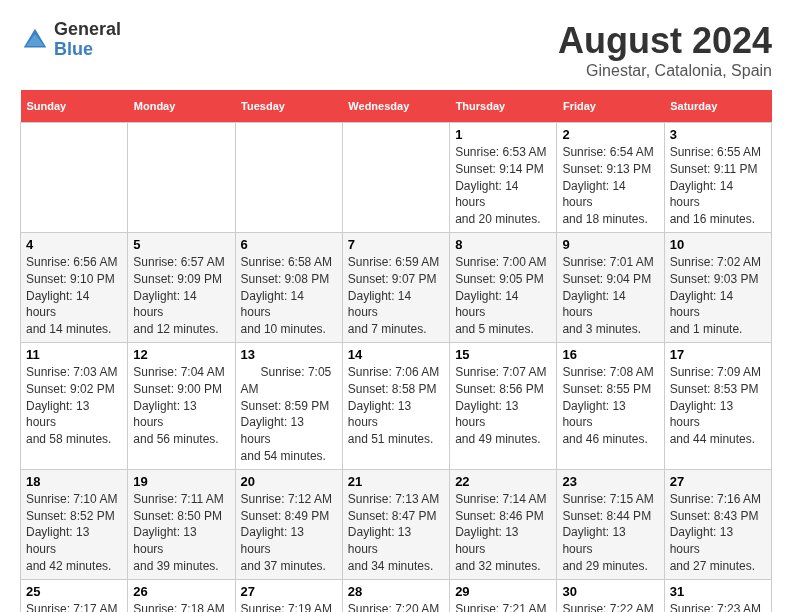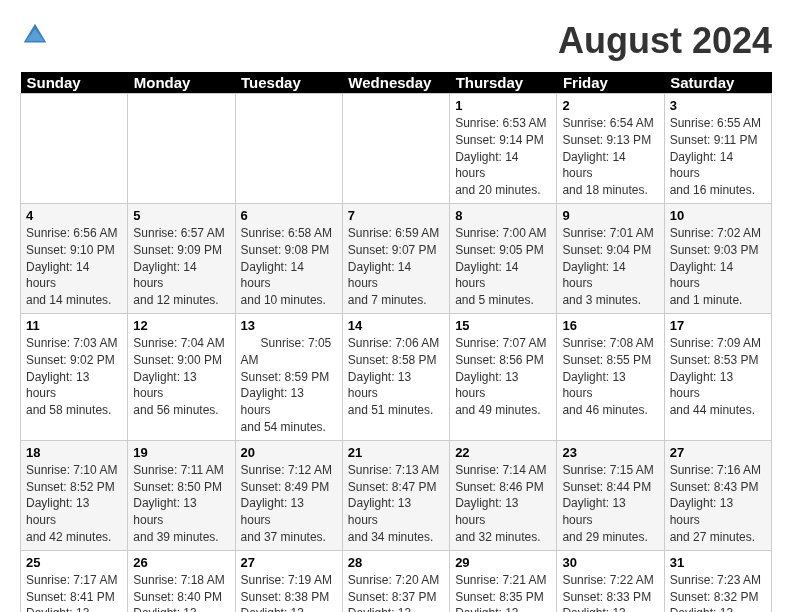--- a/index.html
+++ b/index.html
@@ -52,25 +52,25 @@
     .subtitle {
       font-size: 16px;
       color: #555;
     }
     table {
       width: 100%;
       border-collapse: collapse;
       font-size: 11px;
     }
     th {
-      background-color: #000000;
+      background-color: #ef4444;
       color: #fff;
       text-align: left;
-      padding: 2px 6px;
-      font-size: 15px;
+      padding: 10px 6px;
+      font-size: 11px;
       font-weight: bold;
     }
     td {
       border: 1px solid #ccc;
       vertical-align: top;
       padding: 4px 5px;
       width: 107px;
       min-height: 80px;
       background: #fff;
     }
@@ -100,23 +100,28 @@
   </style>
 </head>
 <body>
 
 <div class="header">
   <div class="logo">
     <svg class="logo-icon" viewBox="0 0 40 40">
       <polygon points="20,5 35,30 5,30" fill="#3a7fc1"></polygon>
       <polygon points="20,12 32,28 8,28" fill="#5a9fd4"></polygon>
     </svg>
+    <div class="logo-text">
+      <span class="logo-general">General</span>
+      <span class="logo-blue">Blue</span>
+    </div>
   </div>
   <div class="title-block">
     <div class="main-title">August 2024</div>
+    <div class="subtitle">Ginestar, Catalonia, Spain</div>
   </div>
 </div>
 
 <table>
   <thead>
     <tr>
     <th>Sunday</th>
         <th>Monday</th>
         <th>Tuesday</th>
         <th>Wednesday</th>

